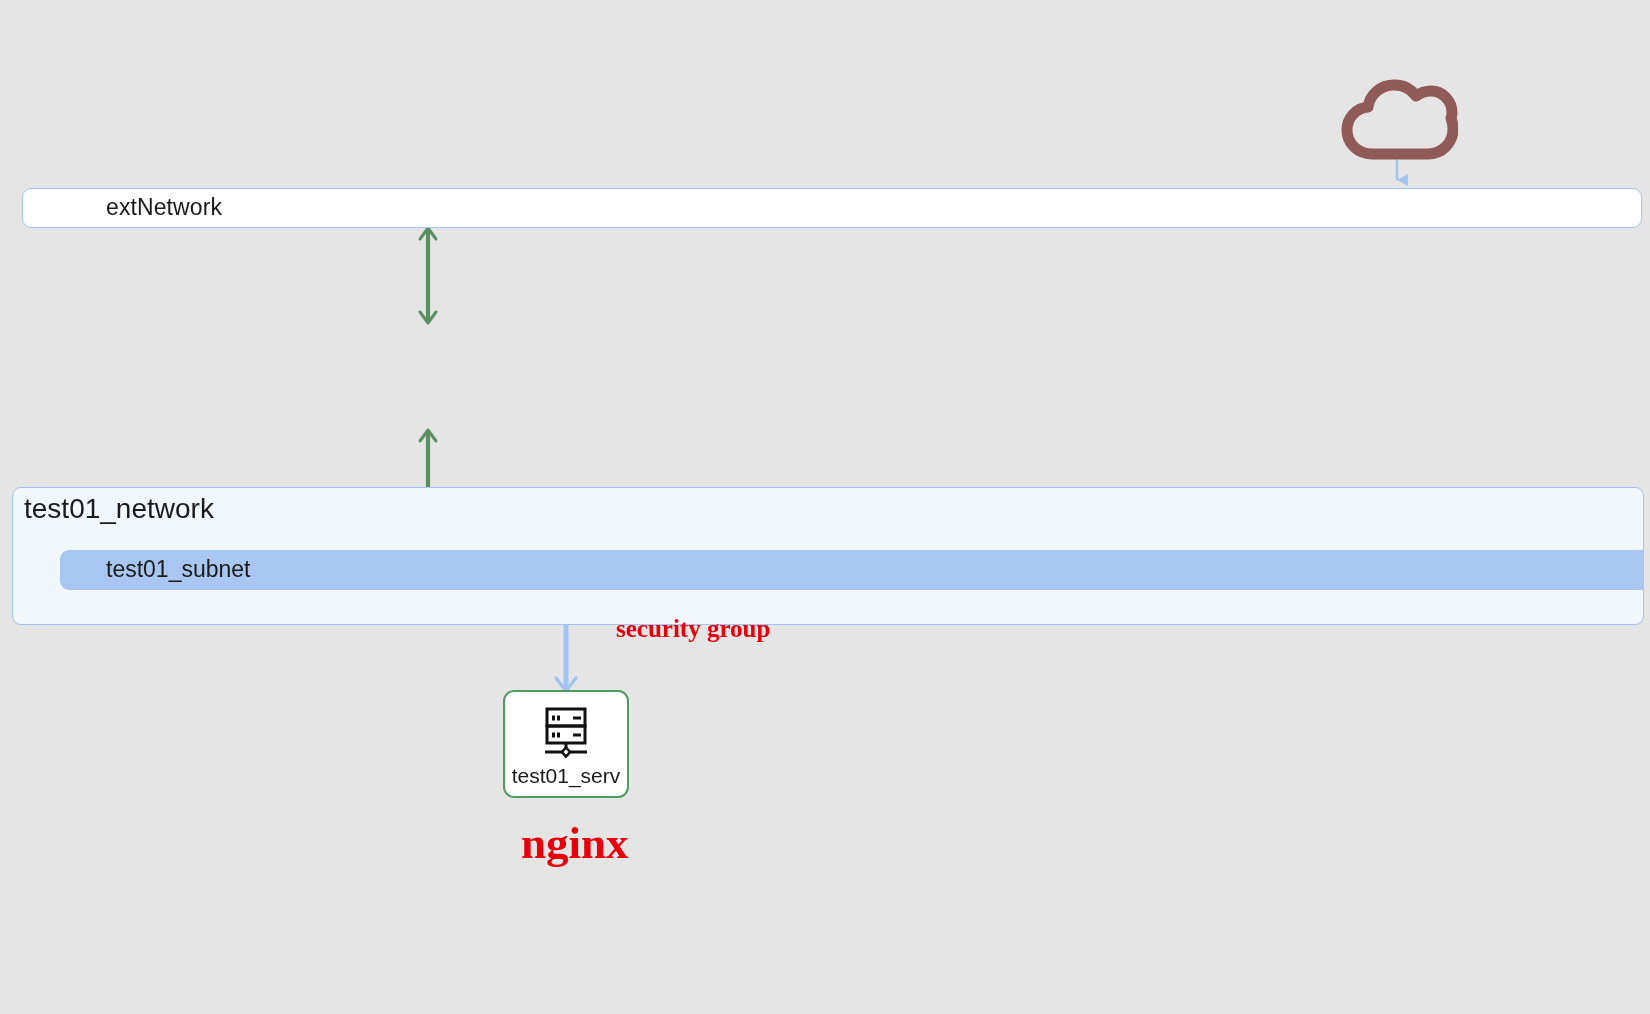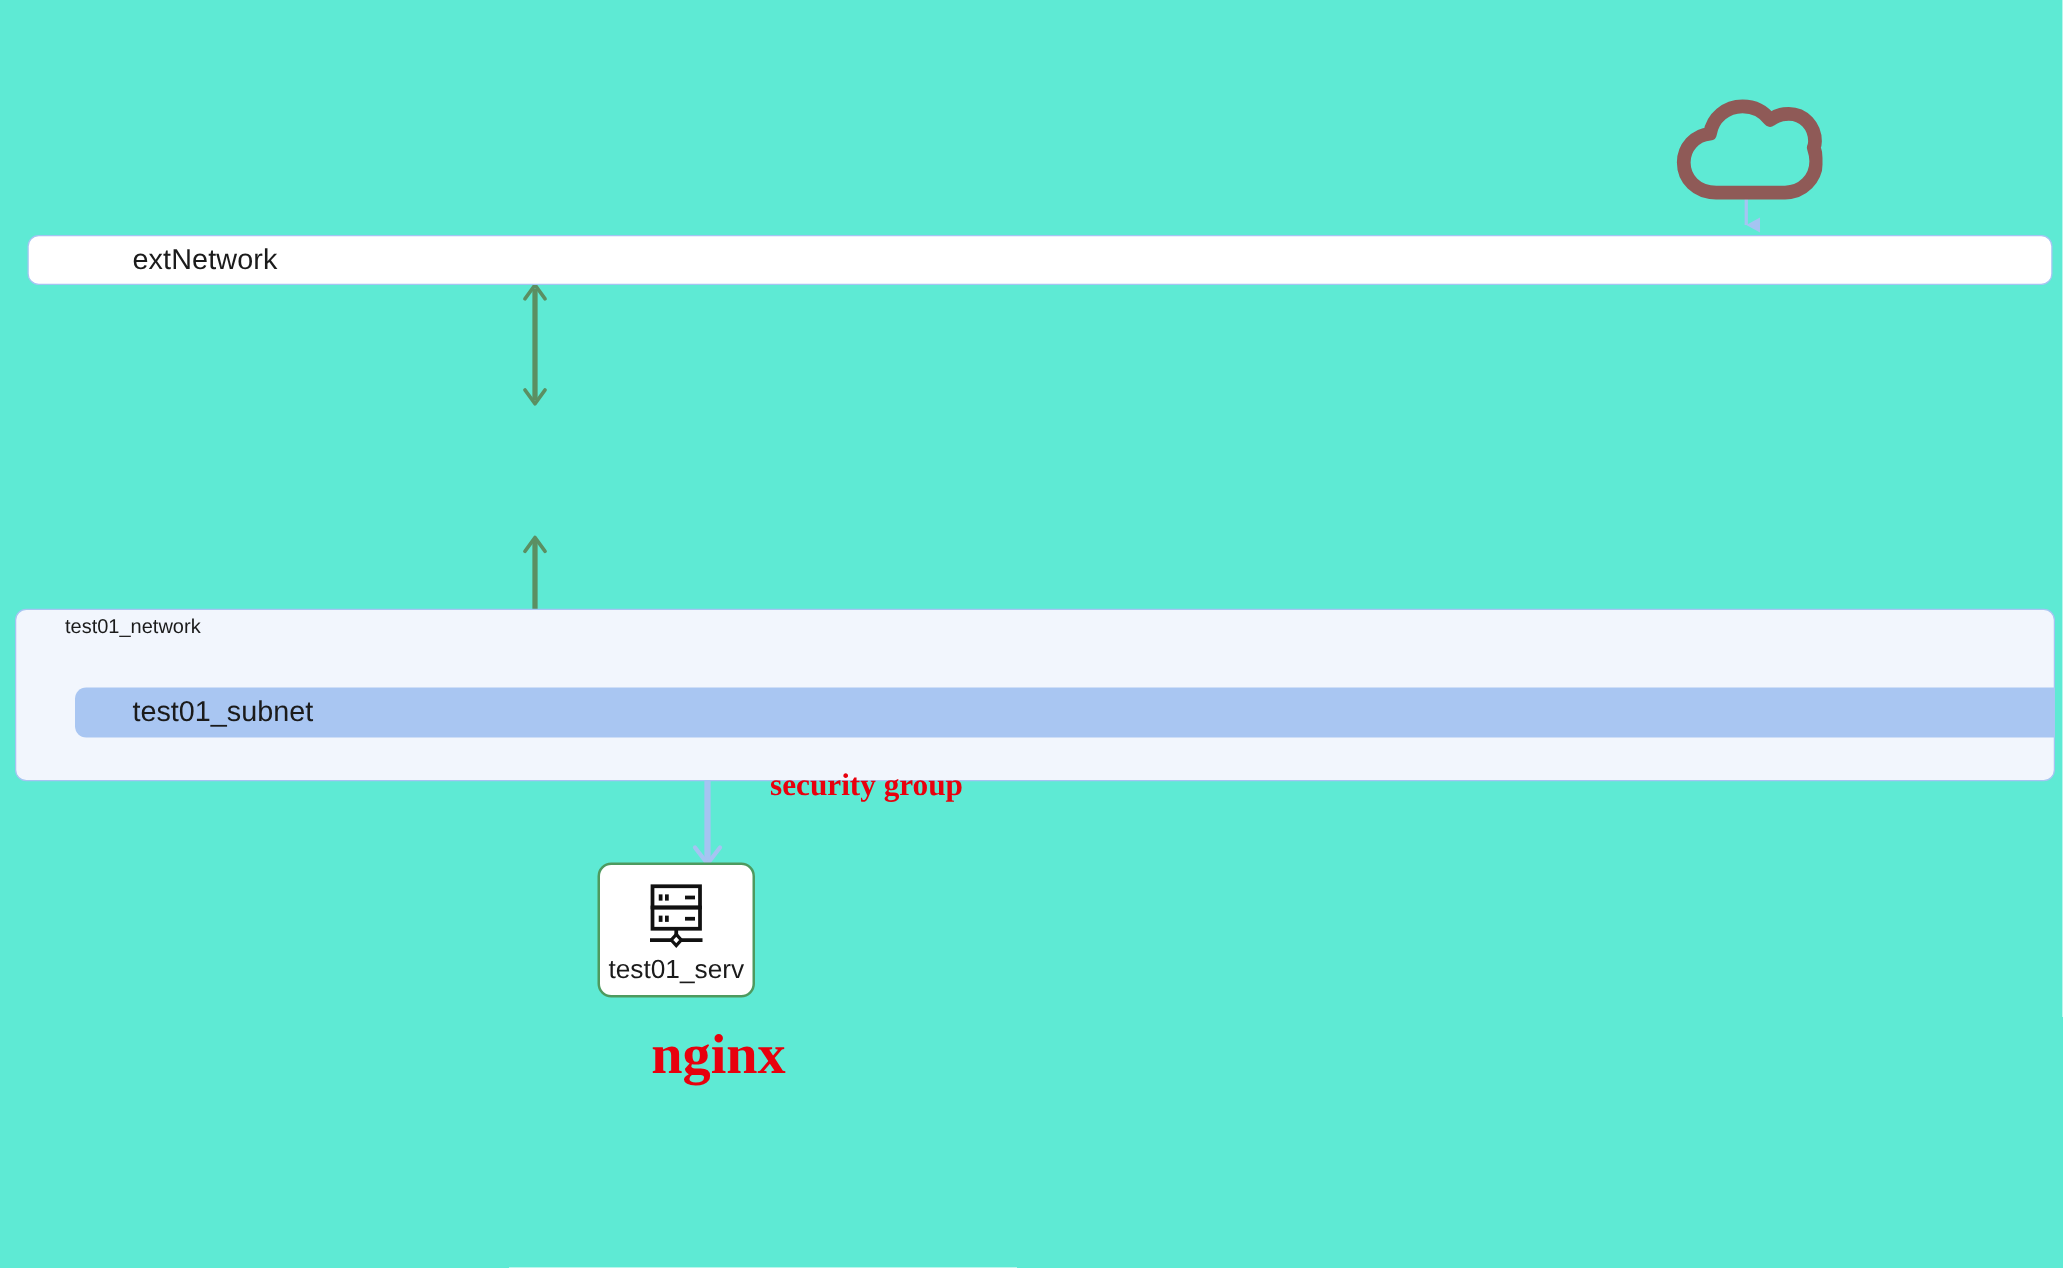--- a/index.html
+++ b/index.html
@@ -8,21 +8,21 @@
     padding: 0;
     background: #ffffff;
   }
   body {
     font-family: "Liberation Sans", "DejaVu Sans", sans-serif;
   }
   #canvas {
     position: relative;
     width: 1650px;
     height: 1014px;
-    background: #5eead4;
+    background: #e5e5e5;
     overflow: hidden;
   }
   .abs { position: absolute; }
 
   
   .ext-network {
     left: 22px;
     top: 188px;
     width: 1620px;
     height: 40px;
@@ -45,23 +45,23 @@
     left: 12px;
     top: 487px;
     width: 1632px;
     height: 138px;
     background: #f2f6fd;
     border: 1.6px solid #a5c4f2;
     border-radius: 9px;
     box-sizing: border-box;
   }
   .net-label {
-    left: 52px;
+    left: 24px;
     top: 493px;
-    font-size: 16px;
+    font-size: 28px;
     color: #1b1b1b;
     white-space: nowrap;
   }
 
   
   .subnet-bar {
     left: 60px;
     top: 550px;
     width: 1584px;
     height: 40px;
@@ -85,21 +85,21 @@
   }
   .node-router {
     left: 363px;
     top: 323px;
     width: 128px;
     height: 108px;
     border: 4px solid #47844f;
     border-radius: 13px;
   }
   .node-server {
-    left: 478px;
+    left: 503px;
     top: 690px;
     width: 126px;
     height: 108px;
     border: 2px solid #4e9a5f;
     border-radius: 11px;
   }
   .node-icon {
     position: absolute;
     left: 50%;
     transform: translateX(-50%);

